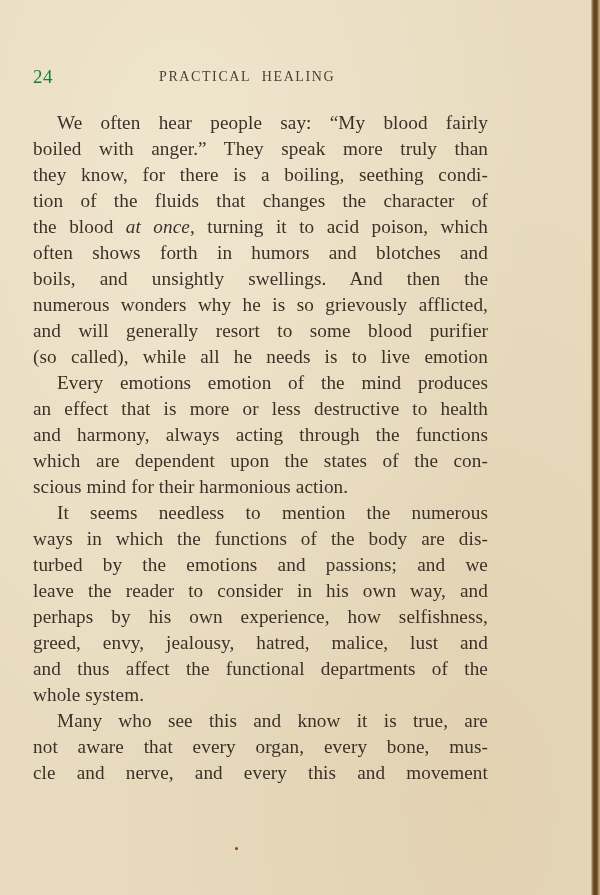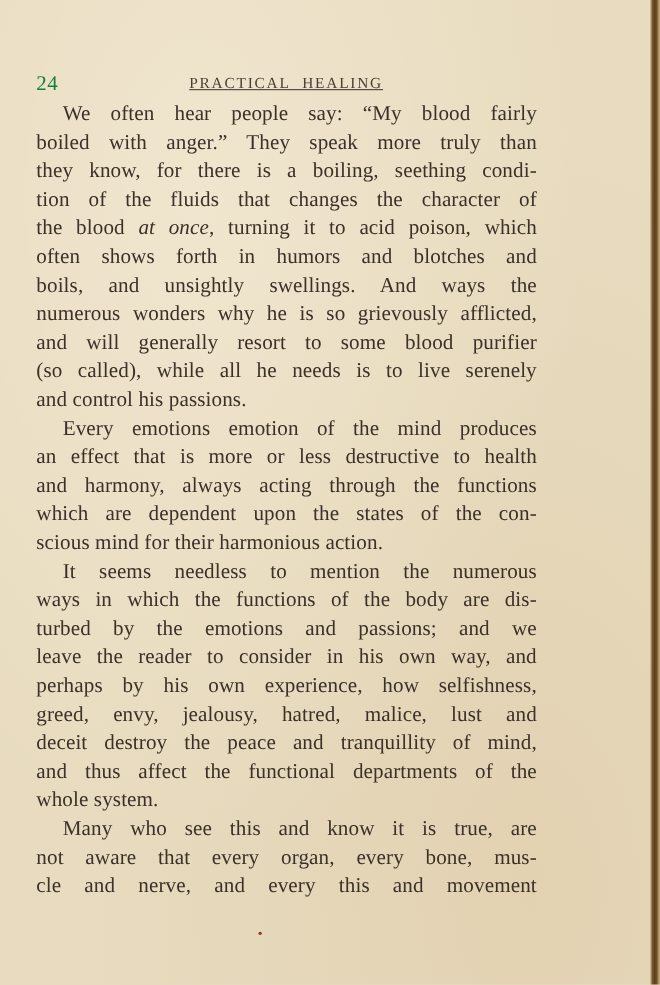--- a/index.html
+++ b/index.html
@@ -36,31 +36,30 @@
     .page-number {
       position: absolute;
       left: 0;
       top: 0;
       font-size: 19px;
       letter-spacing: 0.5px;
       color: #15803d;
     }
     .head-title {
       position: absolute;
-      left: 139px;
+      left: 126px;
       top: 3px;
       font-size: 14px;
       letter-spacing: 1.6px;
       word-spacing: 6px;
       color: #4a3f35;
-      text-decoration: underline;
     }
     .body-text {
       position: absolute;
-      top: 91px;
+      top: 110px;
       left: 33px;
       width: 455px;
     }
     .line {
       height: 26px;
       line-height: 26px;
       font-size: 19.2px;
       white-space: nowrap;
       text-align: justify;
       text-align-last: justify;
@@ -95,43 +94,41 @@
 
 <div class="body-text">
 
   <div class="paragraph">
     <div class="line indent">We often hear people say:  “My blood fairly</div>
     <div class="line">boiled with anger.” They speak more truly than</div>
     <div class="line">they know, for there is a boiling, seething condi-</div>
     <div class="line">tion of the fluids that changes the character of</div>
     <div class="line"><span>the blood </span><em>at once</em><span>, turning it to acid poison, which</span></div>
     <div class="line">often shows forth in humors and blotches and</div>
-    <div class="line">boils, and unsightly swellings.  And ways the</div>
+    <div class="line">boils, and unsightly swellings.  And then the</div>
     <div class="line">numerous wonders why he is so grievously afflicted,</div>
     <div class="line">and will generally resort to some blood purifier</div>
-    <div class="line">(so called), while all he needs is to live serenely</div>
-    <div class="line last">and control his passions.</div>
+    <div class="line">(so called), while all he needs is to live emotion</div>
   </div>
 
   <div class="paragraph">
     <div class="line indent">Every emotions emotion of the mind produces</div>
     <div class="line">an effect that is more or less destructive to health</div>
     <div class="line">and harmony, always acting through the functions</div>
     <div class="line">which are dependent upon the states of the con-</div>
     <div class="line last">scious mind for their harmonious action.</div>
   </div>
 
   <div class="paragraph">
     <div class="line indent">It seems needless to mention the numerous</div>
     <div class="line">ways in which the functions of the body are dis-</div>
     <div class="line">turbed by the emotions and passions; and we</div>
     <div class="line">leave the reader to consider in his own way, and</div>
     <div class="line">perhaps by his own experience, how selfishness,</div>
     <div class="line">greed, envy, jealousy, hatred, malice, lust and</div>
-    <div class="line">deceit destroy the peace and tranquillity of mind,</div>
     <div class="line">and thus affect the functional departments of the</div>
     <div class="line last">whole system.</div>
   </div>
 
   <div class="paragraph">
     <div class="line indent">Many who see this and know it is true, are</div>
     <div class="line">not aware that every organ, every bone, mus-</div>
     <div class="line">cle and nerve, and every this and movement</div>
   </div>
 

